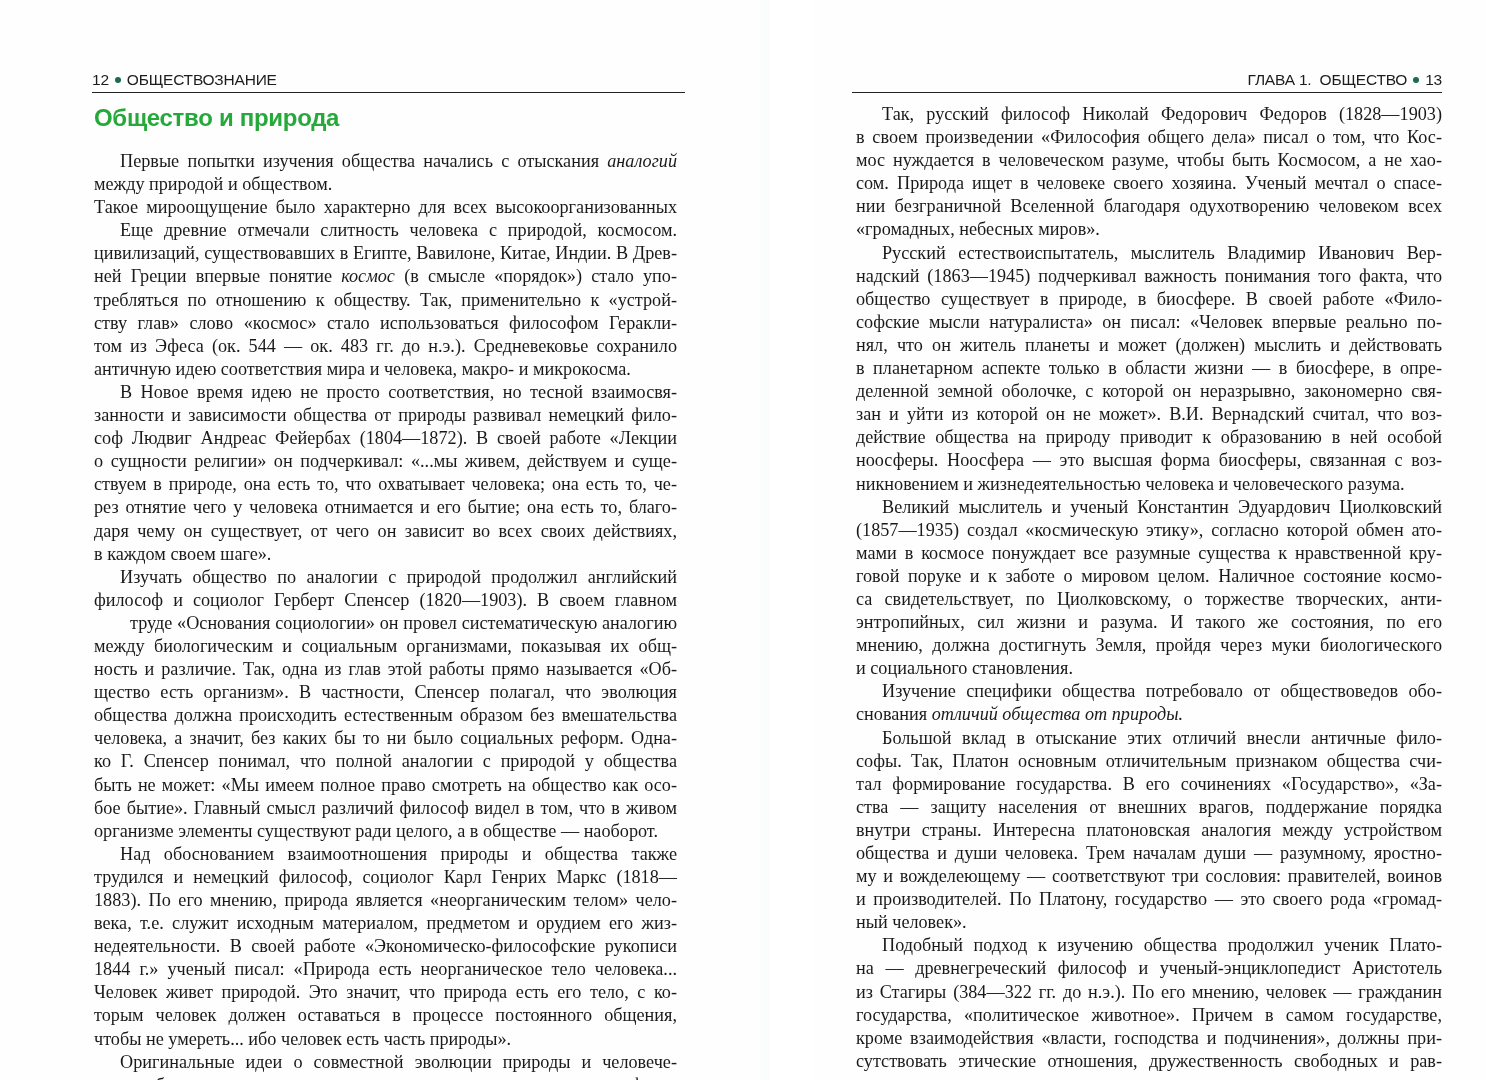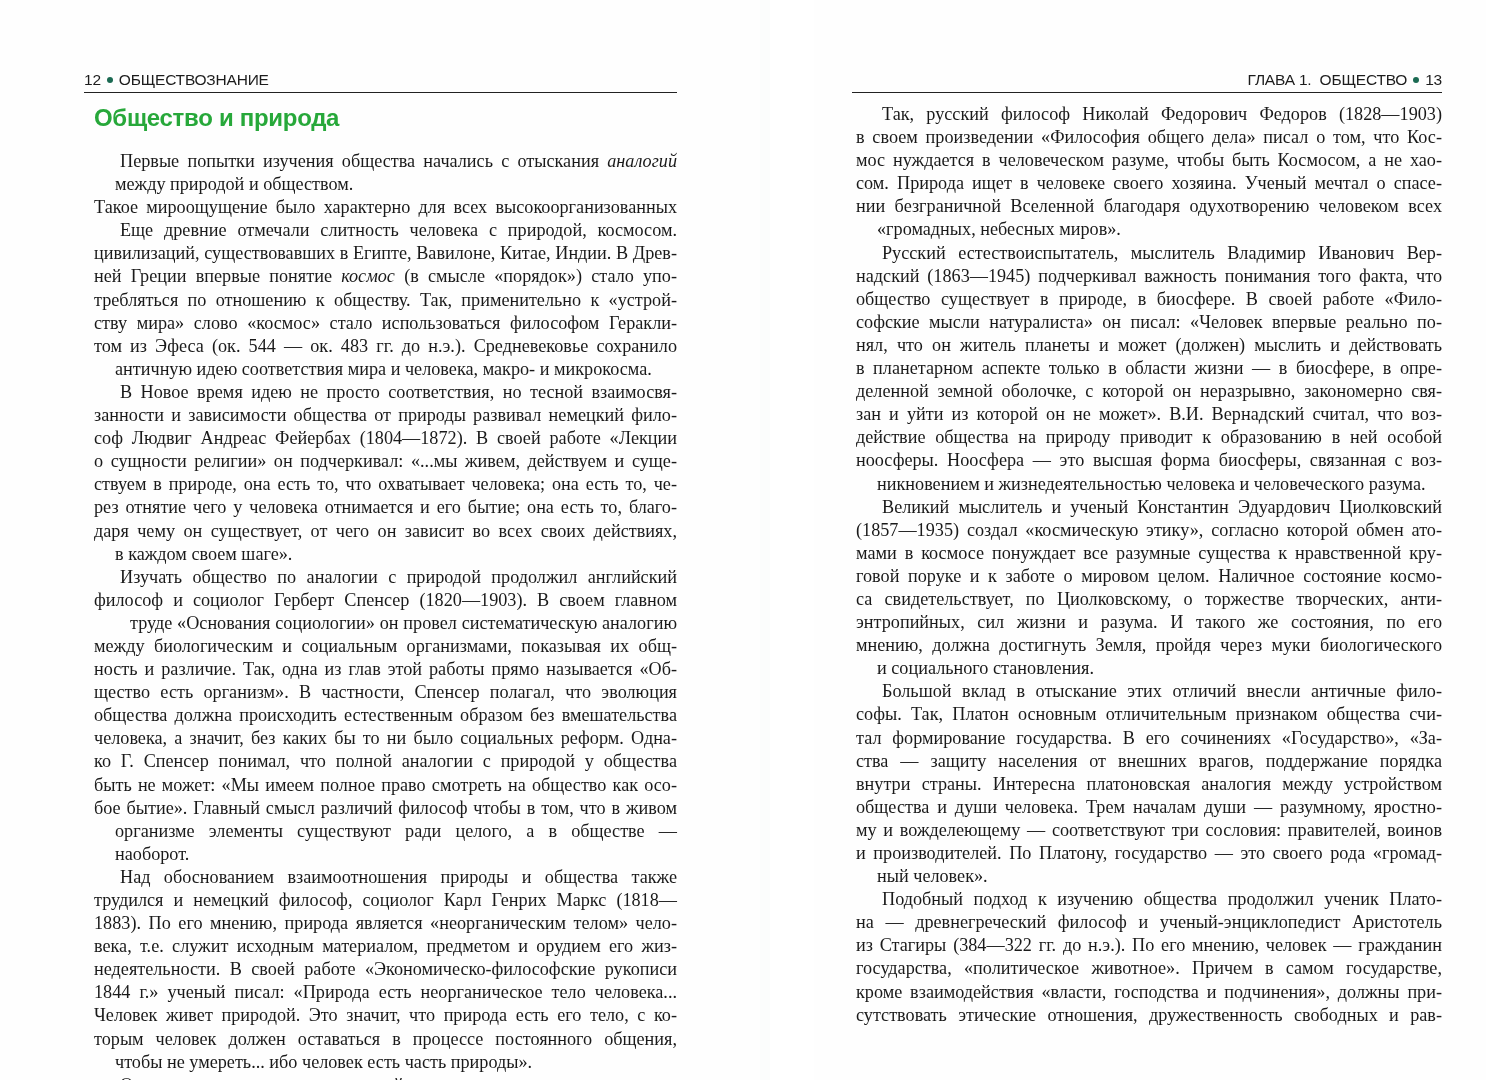--- a/index.html
+++ b/index.html
@@ -9,36 +9,36 @@
   }
   .page { position: absolute; top: 0; height: 1080px; background: #fefefe; }
   .page.left { left: 0; width: 760px; }
   .page.right { left: 814px; width: 716px; }
   .gutter { position: absolute; left: 760px; top: 0; width: 10px; height: 1080px; background: #fbfdfc; }
   .running-head {
     position: absolute; top: 68px; height: 24px;
     font-family: "Liberation Sans", "DejaVu Sans", sans-serif; font-size: 15.5px; color: #1c1c1c;
     border-bottom: 1.6px solid #222; display: flex; align-items: center; letter-spacing: -0.2px;
   }
-  .page.left .running-head { left: 84px; width: 593px; }
+  .page.left .running-head { left: 92px; width: 593px; }
   .page.right .running-head { left: 38px; width: 590px; justify-content: flex-end; }
   .bullet { display: inline-block; width: 6px; height: 6px; border-radius: 50%; background: #1b6a52; margin: 0 6px; vertical-align: middle; }
   .title {
     position: absolute; left: 94px; top: 104px;
     font-family: "Liberation Sans", "DejaVu Sans", sans-serif; font-weight: bold; font-size: 24px; color: #27a83a;
     letter-spacing: -0.3px;
   }
   .body {
     position: absolute; font-size: 18.2px; line-height: 23.1px; text-align: justify; hyphens: manual;
   }
   .page.left .body { left: 94px; top: 150px; width: 583px; }
   .page.right .body { left: 42px; top: 103px; width: 586px; }
   .body p { margin: 0; text-indent: 26px; text-align: justify; }
   .body p .ln { display: block; text-align: justify; text-align-last: justify; }
-  .body p .ln.last { text-align-last: left; margin-left: 21px; }
+  .body p .ln.last { text-align-last: left; }
   em { font-style: italic; }
 </style>
 </head>
 <body>
 
 <div class="page left">
   <div class="running-head">
     <span>12</span>
     <span class="bullet"></span>
     <span>ОБЩЕСТВОЗНАНИЕ</span>
@@ -48,21 +48,21 @@
       <p>
         <span class="ln" style="text-indent: 26px;">Первые попытки изучения общества начались с отыскания <em>аналогий</em></span>
         <span class="ln last" style="text-indent: 0px;">между природой и обществом.</span>
       </p>
       <p>
         <span class="ln" style="text-indent: 0px;">Такое мироощущение было характерно для всех высокоорганизованных</span>
         <span class="ln" style="text-indent: 26px;">Еще древние отмечали слитность человека с природой, космосом.</span>
         <span class="ln" style="text-indent: 0px;">цивилизаций, существовавших в Египте, Вавилоне, Китае, Индии. В Древ-</span>
         <span class="ln" style="text-indent: 0px;">ней Греции впервые понятие <em>космос</em> (в смысле «порядок») стало упо-</span>
         <span class="ln" style="text-indent: 0px;">требляться по отношению к обществу. Так, применительно к «устрой-</span>
-        <span class="ln" style="text-indent: 0px;">ству мира» слово «космос» стало использоваться философом Геракли-</span>
+        <span class="ln" style="text-indent: 0px;">ству глав» слово «космос» стало использоваться философом Геракли-</span>
         <span class="ln" style="text-indent: 0px;">том из Эфеса (ок. 544 — ок. 483 гг. до н.э.). Средневековье сохранило</span>
         <span class="ln last" style="text-indent: 0px;">античную идею соответствия мира и человека, макро- и микрокосма.</span>
       </p>
       <p>
         <span class="ln" style="text-indent: 26px;">В Новое время идею не просто соответствия, но тесной взаимосвя-</span>
         <span class="ln" style="text-indent: 0px;">занности и зависимости общества от природы развивал немецкий фило-</span>
         <span class="ln" style="text-indent: 0px;">соф Людвиг Андреас Фейербах (1804—1872). В своей работе «Лекции</span>
         <span class="ln" style="text-indent: 0px;">о сущности религии» он подчеркивал: «...мы живем, действуем и суще-</span>
         <span class="ln" style="text-indent: 0px;">ствуем в природе, она есть то, что охватывает человека; она есть то, че-</span>
         <span class="ln" style="text-indent: 0px;">рез отнятие чего у человека отнимается и его бытие; она есть то, благо-</span>
@@ -73,21 +73,21 @@
         <span class="ln" style="text-indent: 26px;">Изучать общество по аналогии с природой продолжил английский</span>
         <span class="ln" style="text-indent: 0px;">философ и социолог Герберт Спенсер (1820—1903). В своем главном</span>
         <span class="ln" style="text-indent: 0px; margin-left: 36px;">труде «Основания социологии» он провел систематическую аналогию</span>
         <span class="ln" style="text-indent: 0px;">между биологическим и социальным организмами, показывая их общ-</span>
         <span class="ln" style="text-indent: 0px;">ность и различие. Так, одна из глав этой работы прямо называется «Об-</span>
         <span class="ln" style="text-indent: 0px;">щество есть организм». В частности, Спенсер полагал, что эволюция</span>
         <span class="ln" style="text-indent: 0px;">общества должна происходить естественным образом без вмешательства</span>
         <span class="ln" style="text-indent: 0px;">человека, а значит, без каких бы то ни было социальных реформ. Одна-</span>
         <span class="ln" style="text-indent: 0px;">ко Г. Спенсер понимал, что полной аналогии с природой у общества</span>
         <span class="ln" style="text-indent: 0px;">быть не может: «Мы имеем полное право смотреть на общество как осо-</span>
-        <span class="ln" style="text-indent: 0px;">бое бытие». Главный смысл различий философ чтобы в том, что в живом</span>
+        <span class="ln" style="text-indent: 0px;">бое бытие». Главный смысл различий философ видел в том, что в живом</span>
         <span class="ln last" style="text-indent: 0px;">организме элементы существуют ради целого, а в обществе — наоборот.</span>
       </p>
       <p>
         <span class="ln" style="text-indent: 26px;">Над обоснованием взаимоотношения природы и общества также</span>
         <span class="ln" style="text-indent: 0px;">трудился и немецкий философ, социолог Карл Генрих Маркс (1818—</span>
         <span class="ln" style="text-indent: 0px;">1883). По его мнению, природа является «неорганическим телом» чело-</span>
         <span class="ln" style="text-indent: 0px;">века, т.е. служит исходным материалом, предметом и орудием его жиз-</span>
         <span class="ln" style="text-indent: 0px;">недеятельности. В своей работе «Экономическо-философские рукописи</span>
         <span class="ln" style="text-indent: 0px;">1844 г.» ученый писал: «Природа есть неорганическое тело человека...</span>
         <span class="ln" style="text-indent: 0px;">Человек живет природой. Это значит, что природа есть его тело, с ко-</span>
@@ -135,20 +135,24 @@
         <span class="ln" style="text-indent: 26px;">Великий мыслитель и ученый Константин Эдуардович Циолковский</span>
         <span class="ln" style="text-indent: 0px;">(1857—1935) создал «космическую этику», согласно которой обмен ато-</span>
         <span class="ln" style="text-indent: 0px;">мами в космосе понуждает все разумные существа к нравственной кру-</span>
         <span class="ln" style="text-indent: 0px;">говой поруке и к заботе о мировом целом. Наличное состояние космо-</span>
         <span class="ln" style="text-indent: 0px;">са свидетельствует, по Циолковскому, о торжестве творческих, анти-</span>
         <span class="ln" style="text-indent: 0px;">энтропийных, сил жизни и разума. И такого же состояния, по его</span>
         <span class="ln" style="text-indent: 0px;">мнению, должна достигнуть Земля, пройдя через муки биологического</span>
         <span class="ln last" style="text-indent: 0px;">и социального становления.</span>
       </p>
       <p>
+        <span class="ln" style="text-indent: 26px;">Изучение специфики общества потребовало от обществоведов обо-</span>
+        <span class="ln last" style="text-indent: 0px;">снования <em>отличий общества от природы.</em></span>
+      </p>
+      <p>
         <span class="ln" style="text-indent: 26px;">Большой вклад в отыскание этих отличий внесли античные фило-</span>
         <span class="ln" style="text-indent: 0px;">софы. Так, Платон основным отличительным признаком общества счи-</span>
         <span class="ln" style="text-indent: 0px;">тал формирование государства. В его сочинениях «Государство», «За-</span>
         <span class="ln" style="text-indent: 0px;">ства — защиту населения от внешних врагов, поддержание порядка</span>
         <span class="ln" style="text-indent: 0px;">внутри страны. Интересна платоновская аналогия между устройством</span>
         <span class="ln" style="text-indent: 0px;">общества и души человека. Трем началам души — разумному, яростно-</span>
         <span class="ln" style="text-indent: 0px;">му и вожделеющему — соответствуют три сословия: правителей, воинов</span>
         <span class="ln" style="text-indent: 0px;">и производителей. По Платону, государство — это своего рода «громад-</span>
         <span class="ln last" style="text-indent: 0px;">ный человек».</span>
       </p>

